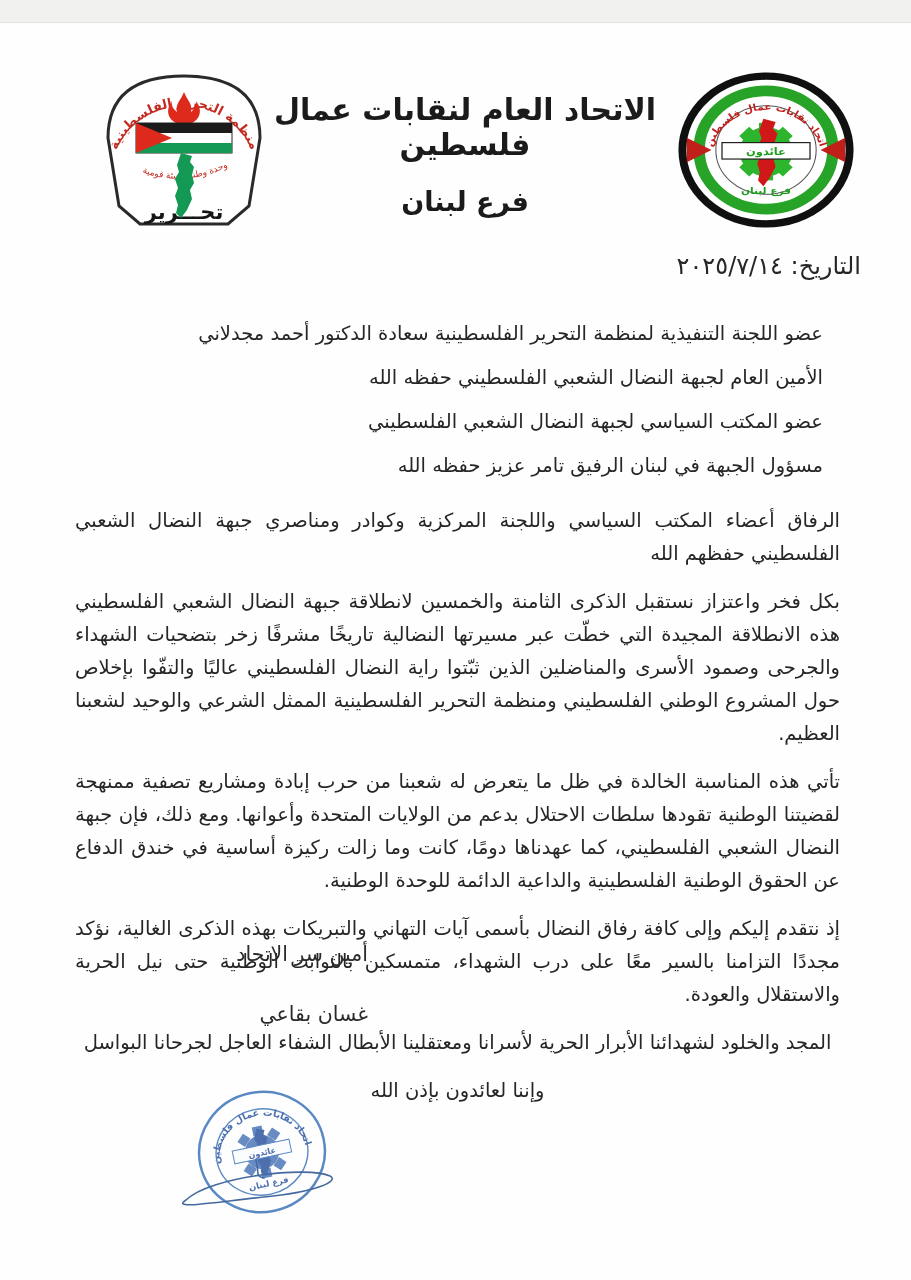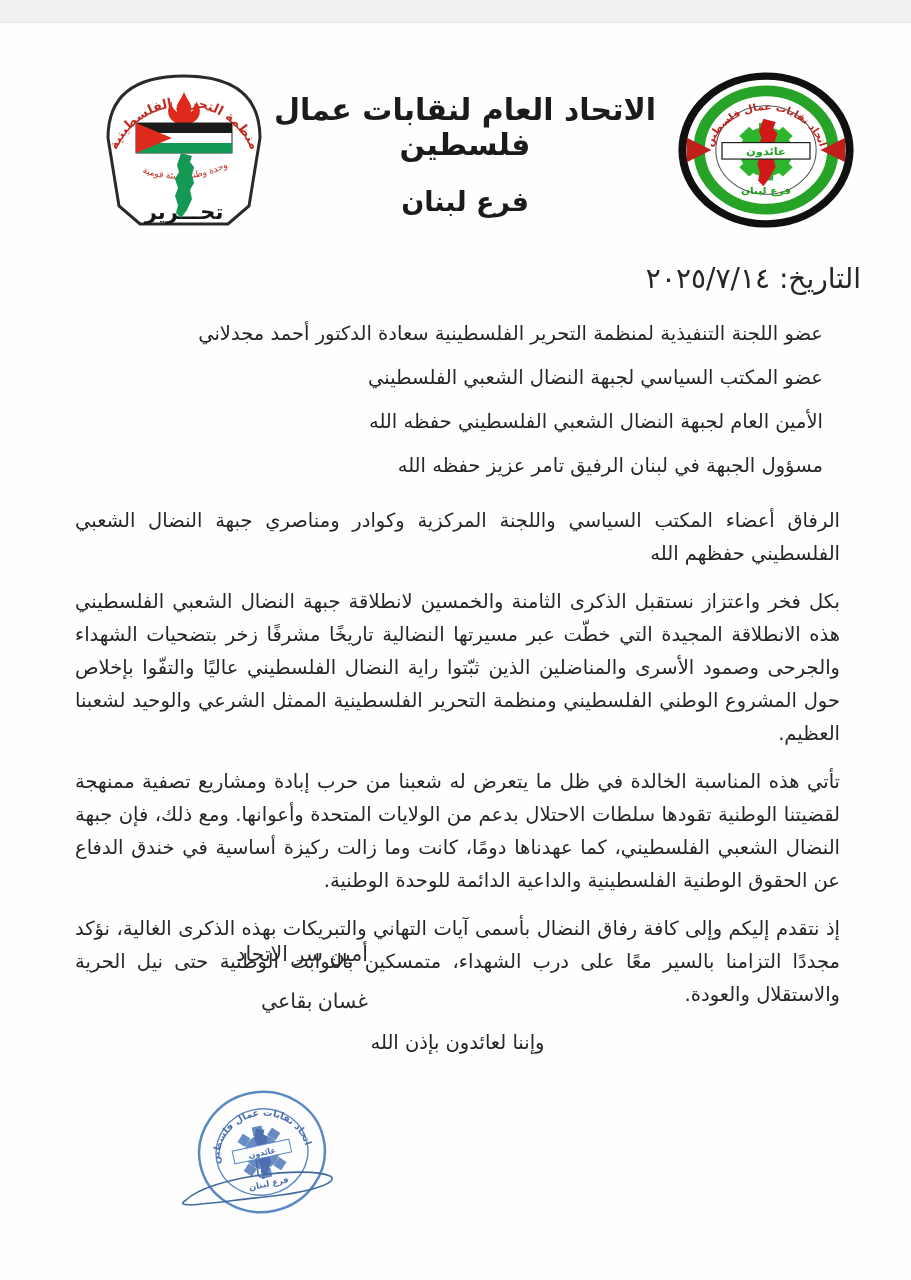--- a/index.html
+++ b/index.html
@@ -7,33 +7,33 @@
     position:relative;width:911px;height:1280px;margin:0 auto;
     background:#fefefe;overflow:hidden;direction:rtl;
     font-family:"DejaVu Sans",sans-serif;color:#262626;
   }
   .scan-top{position:absolute;top:0;left:0;right:0;height:22px;background:#f1f1ef;border-bottom:1px solid #e3e3e0;}
   .plo-emblem{position:absolute;left:84px;top:64px;width:200px;height:178px;}
   .title-block{position:absolute;top:92px;left:253px;width:424px;text-align:center;direction:rtl;}
   .title-main{font-size:30px;font-weight:bold;color:#1b1b1b;letter-spacing:0;}
   .title-sub{font-size:27px;font-weight:bold;color:#1b1b1b;margin-top:24px;}
   .union-emblem{position:absolute;left:678px;top:72px;width:176px;height:156px;}
-  .date-line{position:absolute;top:262px;right:50px;font-size:28px;white-space:nowrap;}
+  .date-line{position:absolute;top:252px;right:50px;font-size:24px;white-space:nowrap;}
   .recipients{position:absolute;top:312px;right:88px;font-size:19.5px;line-height:44px;text-align:right;}
   .recipients div{white-space:nowrap;}
   .body-block{position:absolute;top:489px;right:56px;left:60px;font-size:19.5px;line-height:33px;text-align:justify;text-align-last:right;}
   .body-block p{margin:15px;}
   .line-greeting{margin-top:12px;}
   .para-1{margin-top:10px;}
   .para-2{margin-top:8px;}
   .para-3{margin-top:26px;}
   .line-glory{margin-top:13px;text-align:center;text-align-last:center;white-space:nowrap;}
   .line-return{margin-top:15px;text-align:center;text-align-last:center;}
   .signature-block{position:absolute;top:942px;left:163px;width:205px;text-align:right;font-size:20.5px;color:#2b2b2b;}
-  .signature-name{margin-top:23px;font-family:Liberation Serif, serif;}
+  .signature-name{margin-top:36px;}
   .stamp-wrap{position:absolute;left:156px;top:1080px;width:420px;height:158px;}
 </style>
 </head>
 <body>
 
 <div class="page">
   <div class="scan-top"></div>
 
   <svg class="plo-emblem" viewBox="0 0 200 178" xmlns="http://www.w3.org/2000/svg">
     <defs>
@@ -89,30 +89,31 @@
     <text x="100" y="148" text-anchor="middle" font-size="12" font-weight="bold" fill="#1f9e1f">فرع لبنان</text>
     <text font-size="12" font-weight="bold" fill="#c01f1a">
       <textPath href="#unionArc" startOffset="50%" text-anchor="middle">اتحاد نقابات عمال فلسطين</textPath>
     </text>
   </svg>
 
   <div class="date-line">التاريخ: ٢٠٢٥/٧/١٤</div>
 
   <div class="recipients">
     <div>عضو اللجنة التنفيذية لمنظمة التحرير الفلسطينية سعادة الدكتور أحمد مجدلاني</div>
+    <div>الأمين العام لجبهة النضال الشعبي الفلسطيني حفظه الله</div>
     <div>عضو المكتب السياسي لجبهة النضال الشعبي الفلسطيني</div>
-    <div>الأمين العام لجبهة النضال الشعبي الفلسطيني حفظه الله</div>
     <div>مسؤول الجبهة في لبنان الرفيق تامر عزيز حفظه الله</div>
   </div>
 
   <div class="body-block">
     <p class="line-comrades">الرفاق أعضاء المكتب السياسي واللجنة المركزية وكوادر ومناصري جبهة النضال الشعبي الفلسطيني حفظهم الله</p>
     <p class="para-1">بكل فخر واعتزاز نستقبل الذكرى الثامنة والخمسين لانطلاقة جبهة النضال الشعبي الفلسطيني هذه الانطلاقة المجيدة التي خطّت عبر مسيرتها النضالية تاريخًا مشرفًا زخر بتضحيات الشهداء والجرحى وصمود الأسرى والمناضلين الذين ثبّتوا راية النضال الفلسطيني عاليًا والتفّوا بإخلاص حول المشروع الوطني الفلسطيني ومنظمة التحرير الفلسطينية الممثل الشرعي والوحيد لشعبنا العظيم.</p>
     <p class="para-2">تأتي هذه المناسبة الخالدة في ظل ما يتعرض له شعبنا من حرب إبادة ومشاريع تصفية ممنهجة لقضيتنا الوطنية تقودها سلطات الاحتلال بدعم من الولايات المتحدة وأعوانها. ومع ذلك، فإن جبهة النضال الشعبي الفلسطيني، كما عهدناها دومًا، كانت وما زالت ركيزة أساسية في خندق الدفاع عن الحقوق الوطنية الفلسطينية والداعية الدائمة للوحدة الوطنية.</p>
     <p class="para-3">إذ نتقدم إليكم وإلى كافة رفاق النضال بأسمى آيات التهاني والتبريكات بهذه الذكرى الغالية، نؤكد مجددًا التزامنا بالسير معًا على درب الشهداء، متمسكين بالثوابت الوطنية حتى نيل الحرية والاستقلال والعودة.</p>
+    <p class="line-glory">المجد والخلود لشهدائنا الأبرار الحرية لأسرانا ومعتقلينا الأبطال الشفاء العاجل لجرحانا البواسل</p>
     <p class="line-return">وإننا لعائدون بإذن الله</p>
   </div>
 
   <div class="signature-block">
     <div>أمين سر الاتحاد</div>
     <div class="signature-name">غسان بقاعي</div>
   </div>
 
   <svg class="stamp-wrap" viewBox="0 0 420 158" xmlns="http://www.w3.org/2000/svg">
     <defs>

